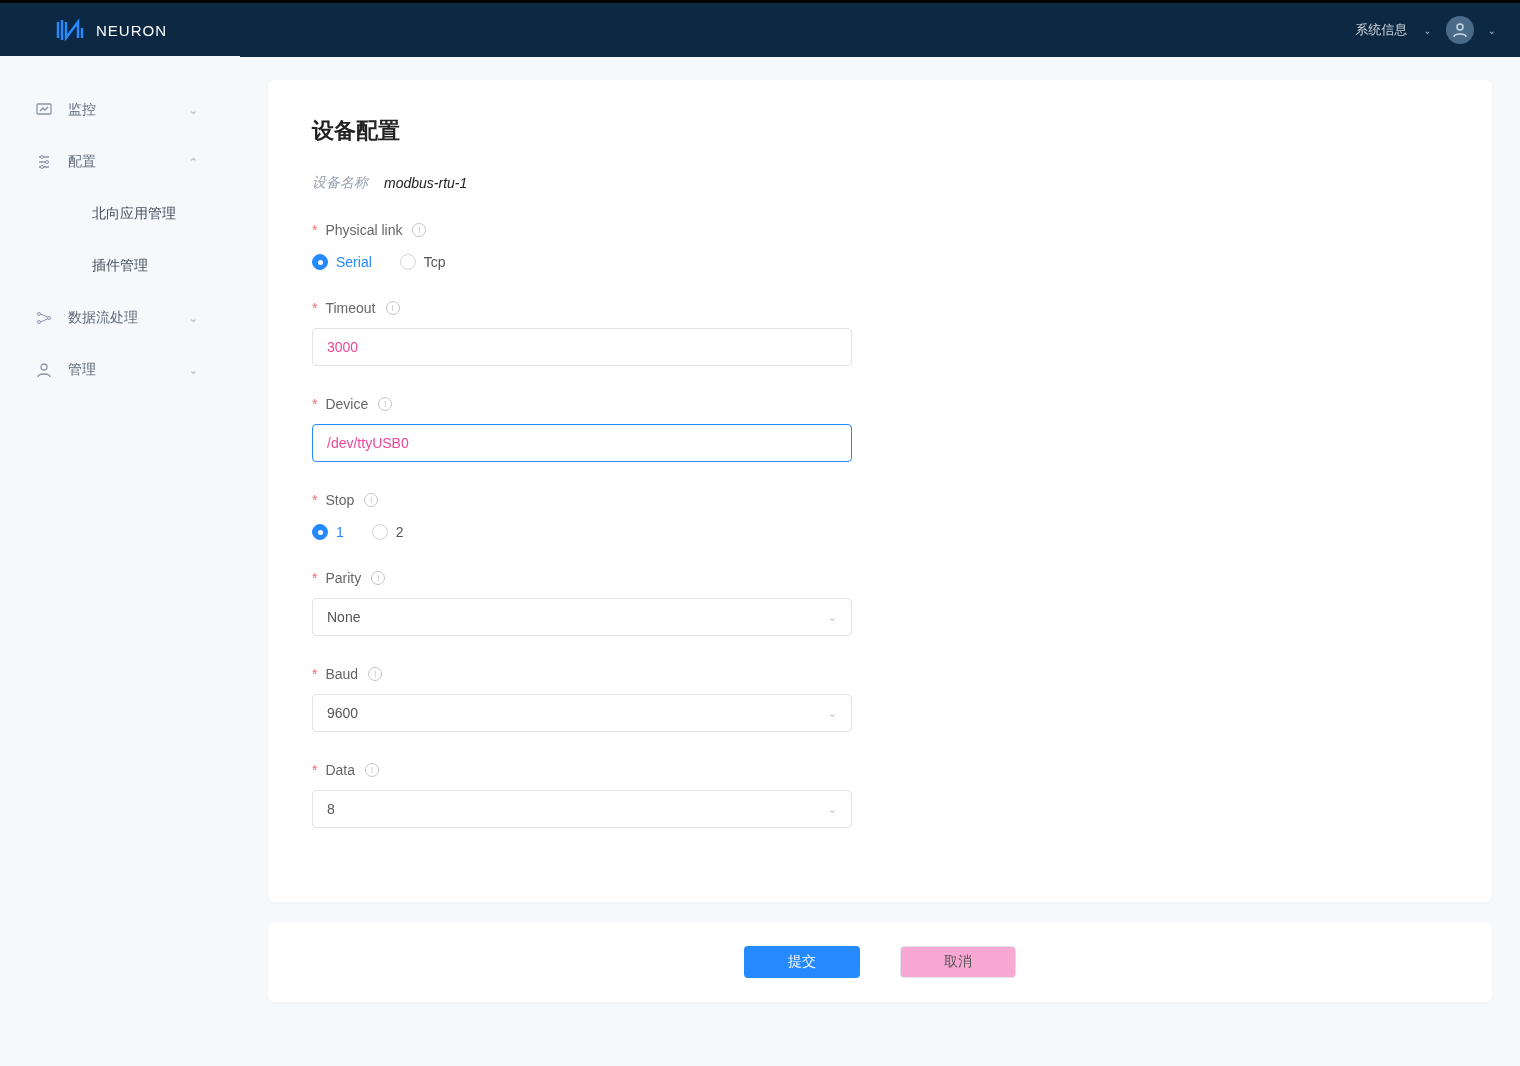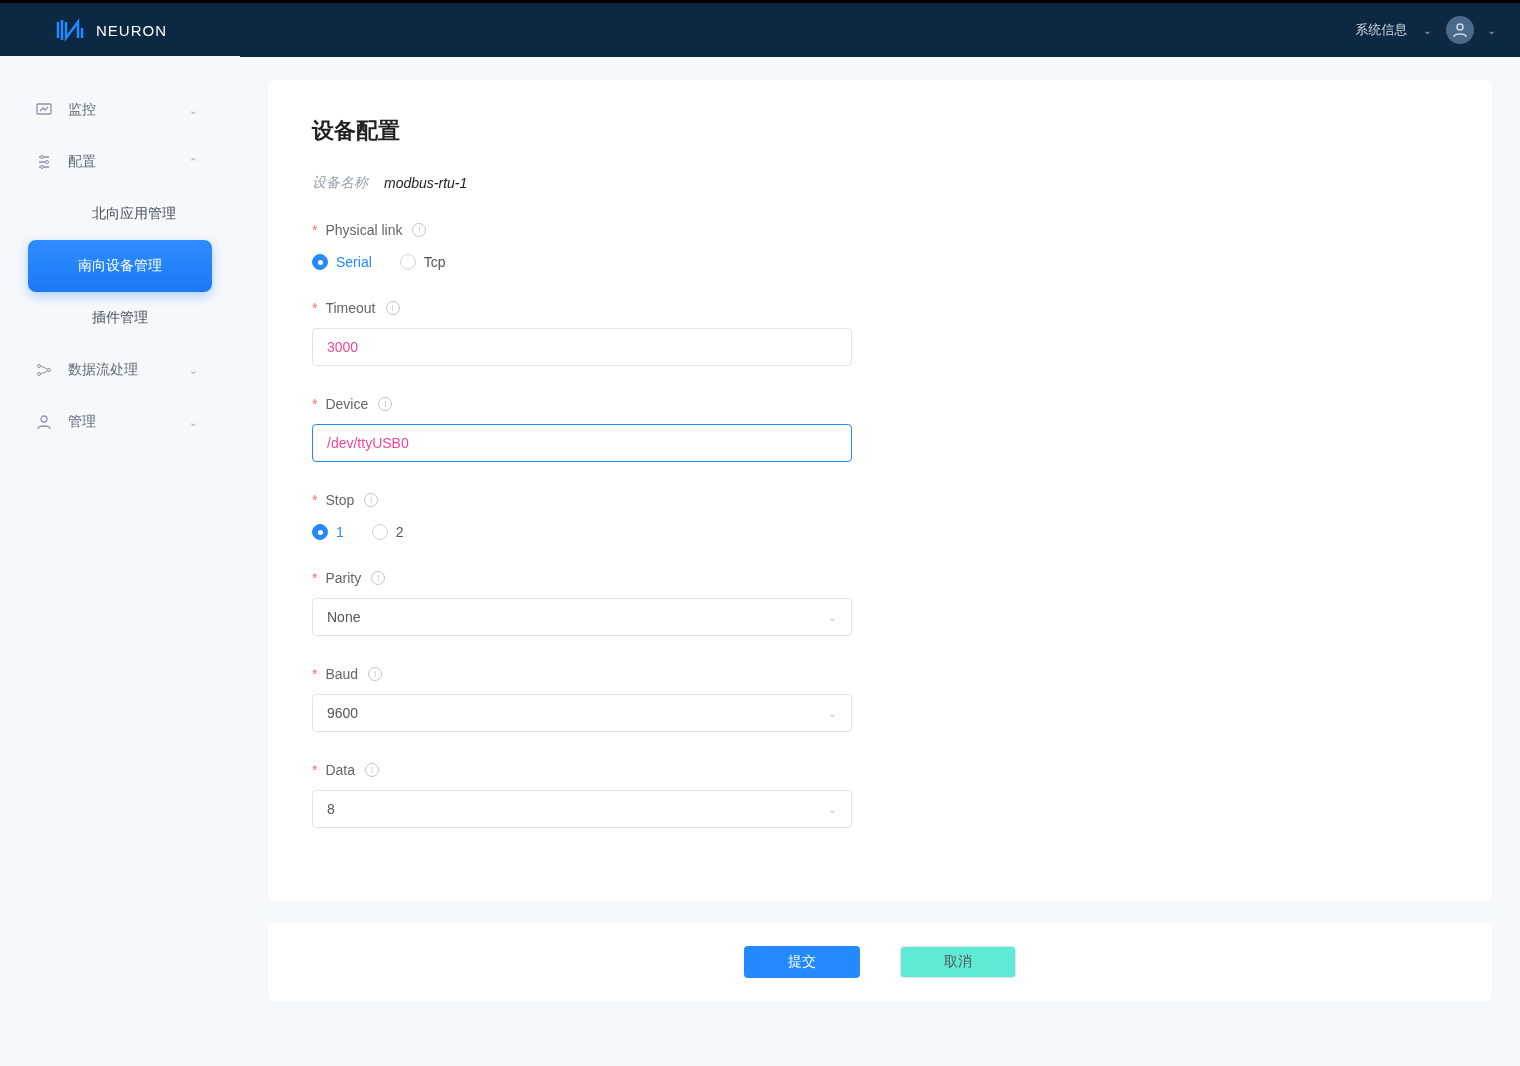--- a/index.html
+++ b/index.html
@@ -157,21 +157,21 @@
   box-shadow: 0 1px 3px rgba(0,0,0,0.03);
 }
 .btn {
   height: 32px; padding: 0 28px;
   border-radius: 4px; font-size: 14px;
   display: inline-flex; align-items: center; justify-content: center;
   cursor: pointer; border: 1px solid transparent;
   min-width: 116px;
 }
 .btn-primary { background: #2589ff; color: #fff; }
-.btn-default { background: #5eead4; color: #555; border-color: #e0e3e8; margin-left: 20px; }
+.btn-default { background: #f9a8d4; color: #555; border-color: #e0e3e8; margin-left: 20px; }
 </style>
 </head>
 <body>
 
 <div class="topbar">
 <div class="header">
   <div class="logo-wrap">
     <span class="logo-icon">
       <svg viewBox="0 0 30 24" width="30" height="24">
         <path d="M2 4 L2 20" stroke="#2589ff" stroke-width="2.5" fill="none"></path>
@@ -220,23 +220,20 @@
             <circle cx="6" cy="13" r="1.5" fill="#f6f9fc" stroke="#8a94a6"></circle>
           </svg>
       </span>
       <span>配置</span>
       <span class="nav-chev">⌃</span>
     </div>
 
     <div class="nav-sub-plain">
       <span>北向应用管理</span>
     </div>
-    <div class="nav-sub active">
-      <span>南向设备管理</span>
-    </div>
     <div class="nav-sub-plain">
       <span>插件管理</span>
     </div>
 
     <div class="nav-item top">
       <span class="nav-icon">
         <svg width="16" height="16" viewBox="0 0 16 16">
             <circle cx="3" cy="4" r="1.5" fill="none" stroke="#8a94a6"></circle>
             <circle cx="3" cy="12" r="1.5" fill="none" stroke="#8a94a6"></circle>
             <circle cx="13" cy="8" r="1.5" fill="none" stroke="#8a94a6"></circle>

